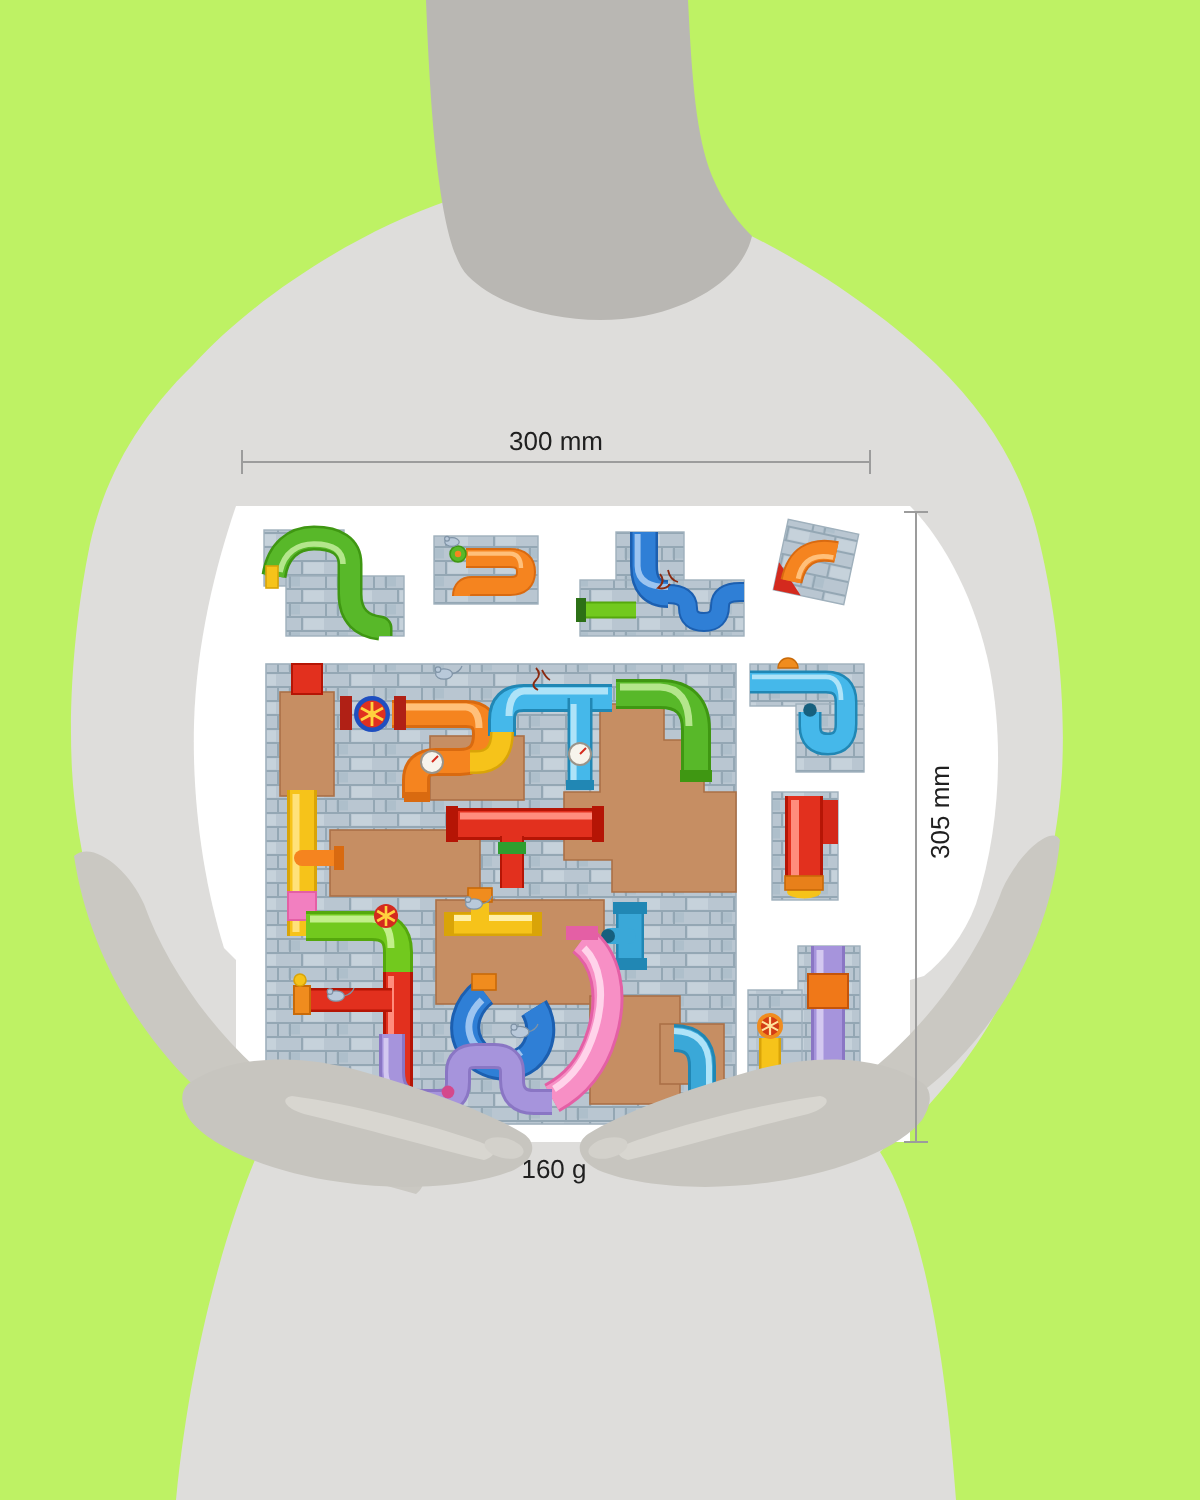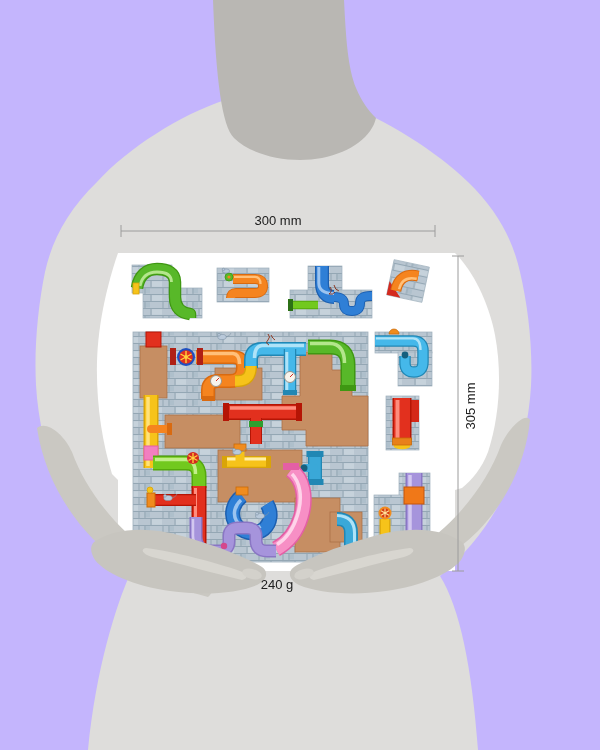--- a/index.html
+++ b/index.html
@@ -1,16 +1,16 @@
 <!DOCTYPE html>
 <html><head>
 <meta charset="utf-8">
 <style>
   html,body{margin:0;padding:0;background:#ffffff;}
-  #canvas{position:relative;width:600px;height:750px;background:#c4b5fd;overflow:hidden;
+  #canvas{position:relative;width:600px;height:750px;background:#bef264;overflow:hidden;
           font-family:"Liberation Sans", sans-serif;}
   #scene{position:absolute;left:0;top:0;}
   .dim-label{position:absolute;font-size:13px;color:#202020;white-space:nowrap;}
   #width-label{left:278px;top:213px;transform:translateX(-50%);}
   #height-label{left:470px;top:406px;transform:translate(-50%,-50%) rotate(-90deg);}
   #weight-label{left:277px;top:577px;transform:translateX(-50%);}
   .np{fill:none;stroke-linejoin:round;}
   .rc{stroke-linecap:round;}
 </style>
 </head>
@@ -317,15 +317,15 @@
       <path d="M121,231 H435 M121,225 V237 M435,225 V237"></path>
     </g>
     <g>
       <path d="M458,256 V571 M452,256 H464 M452,571 H464"></path>
     </g>
   </g>
 </svg>
 
 <div class="dim-label" id="width-label">300 mm</div>
 <div class="dim-label" id="height-label">305 mm</div>
-<div class="dim-label" id="weight-label">240 g</div>
+<div class="dim-label" id="weight-label">160 g</div>
 
 </div>
 
 </body></html>

